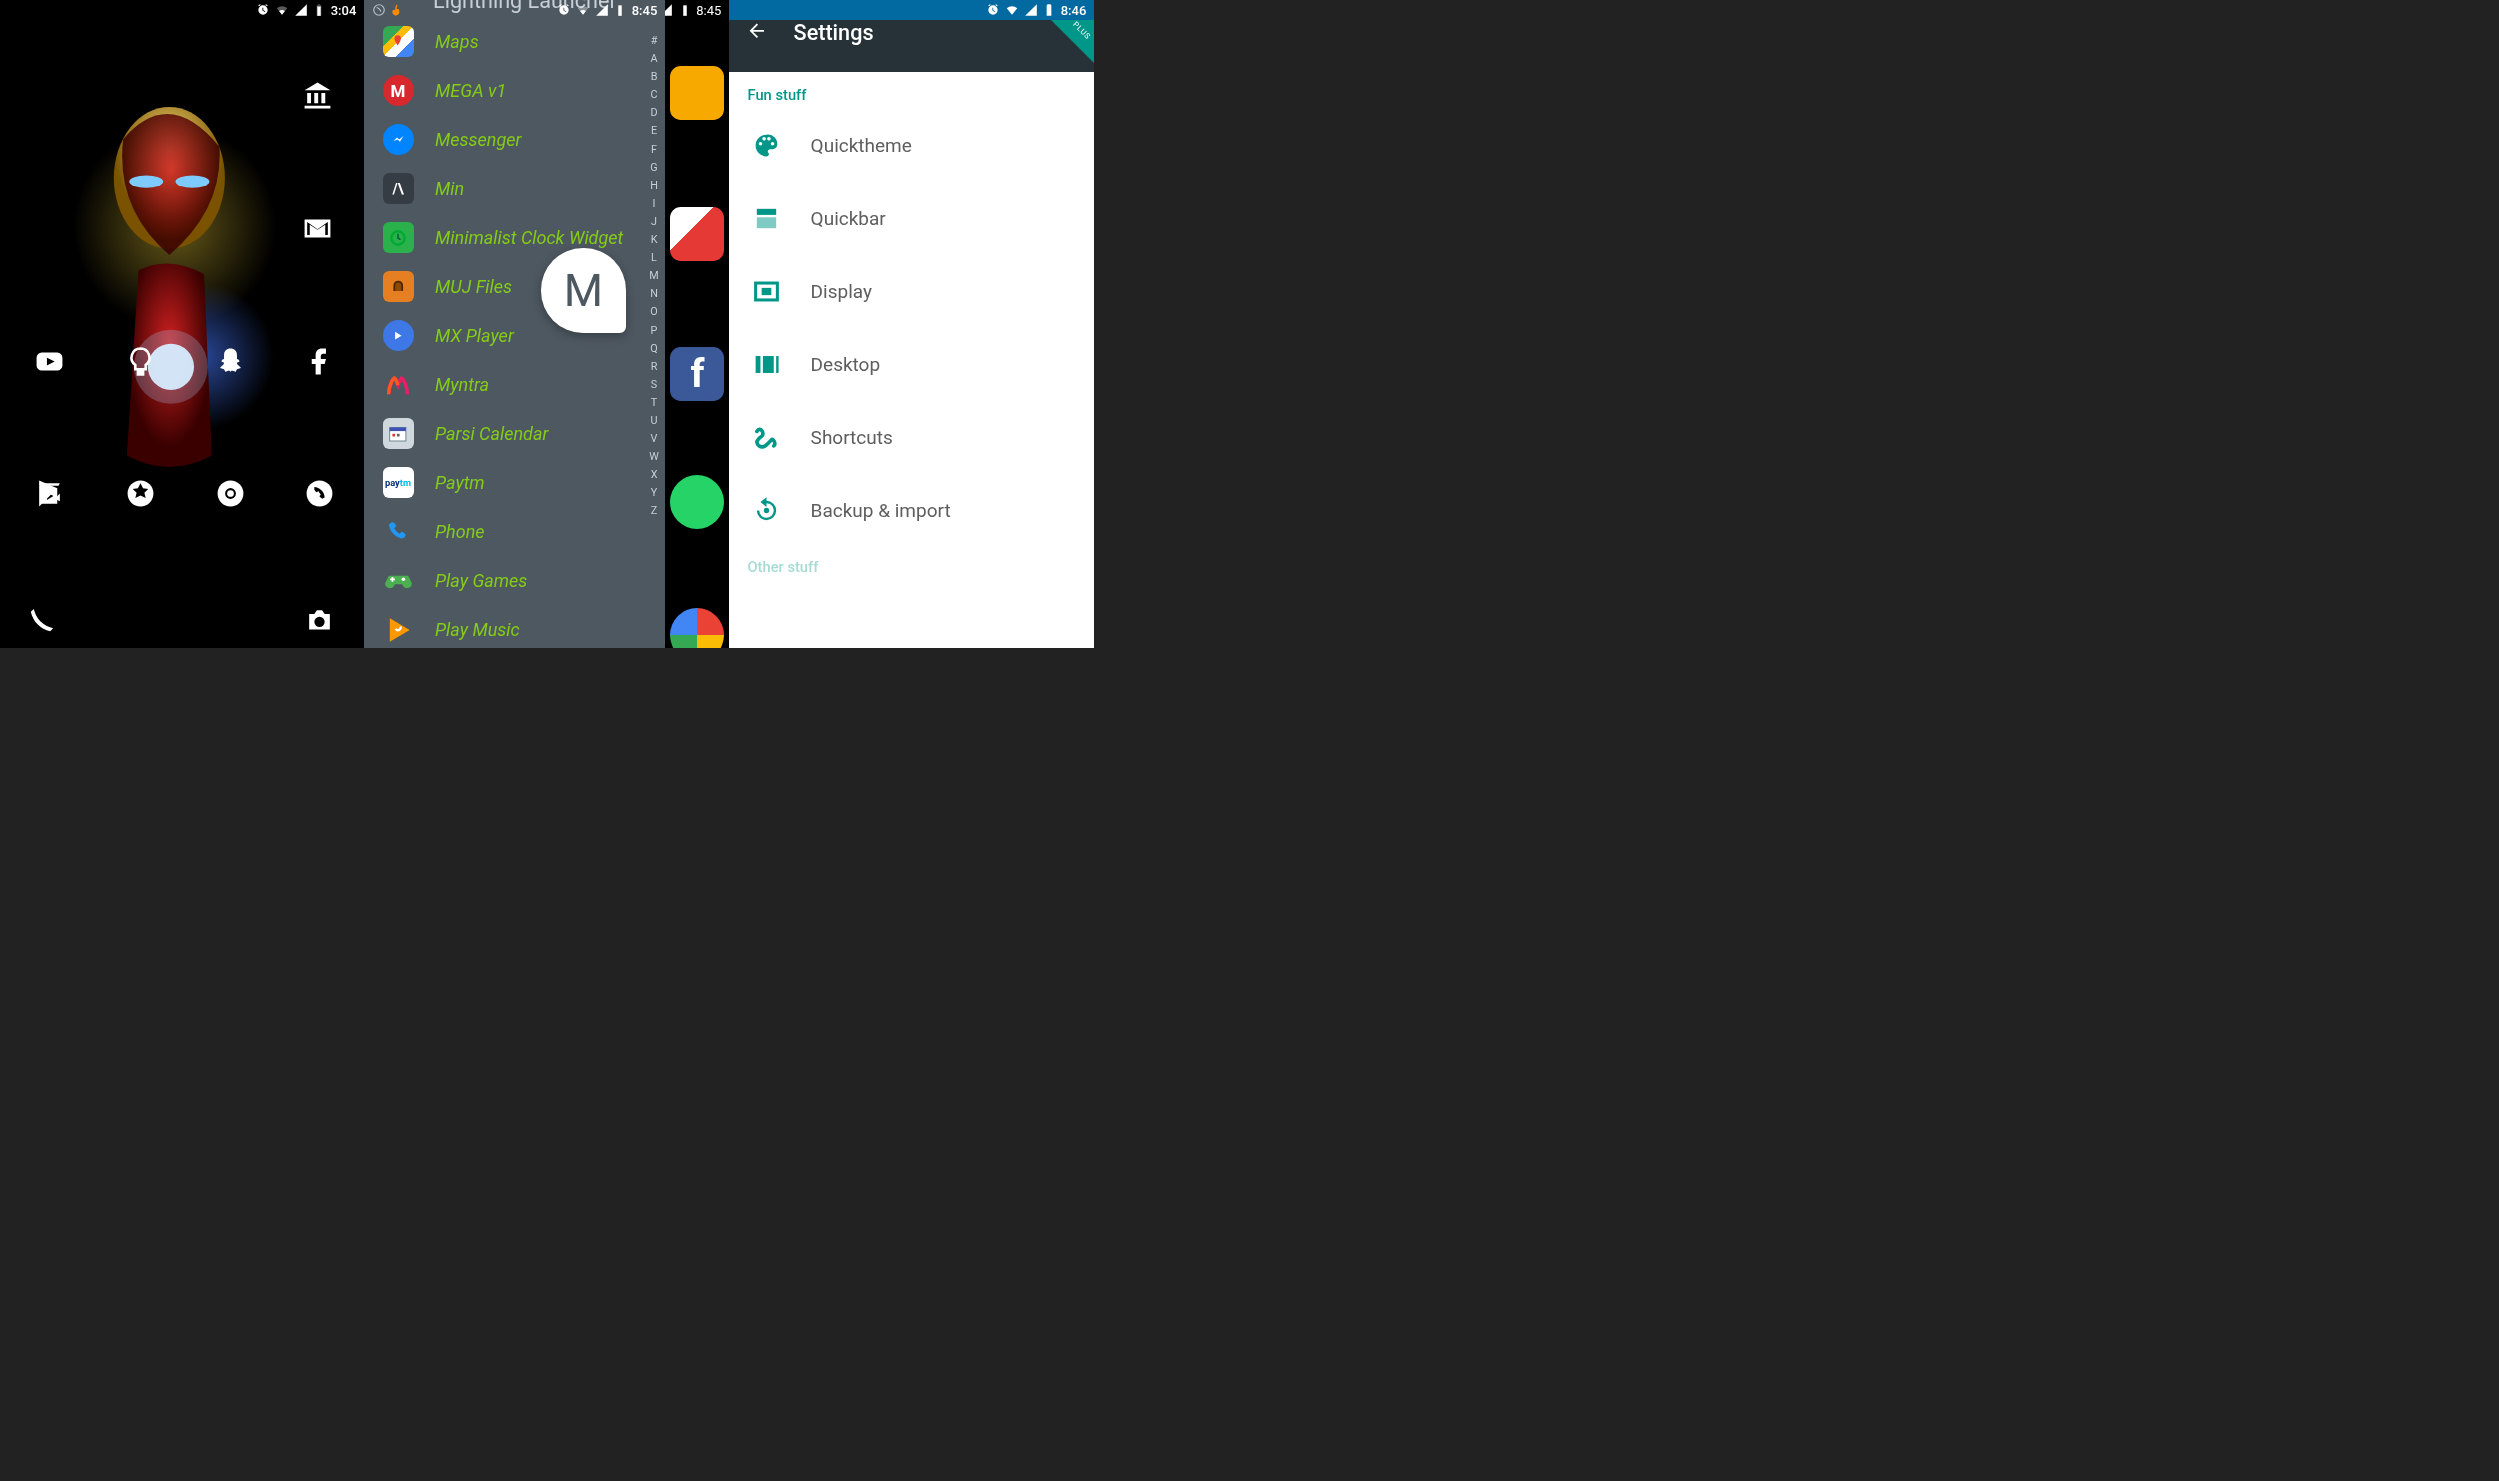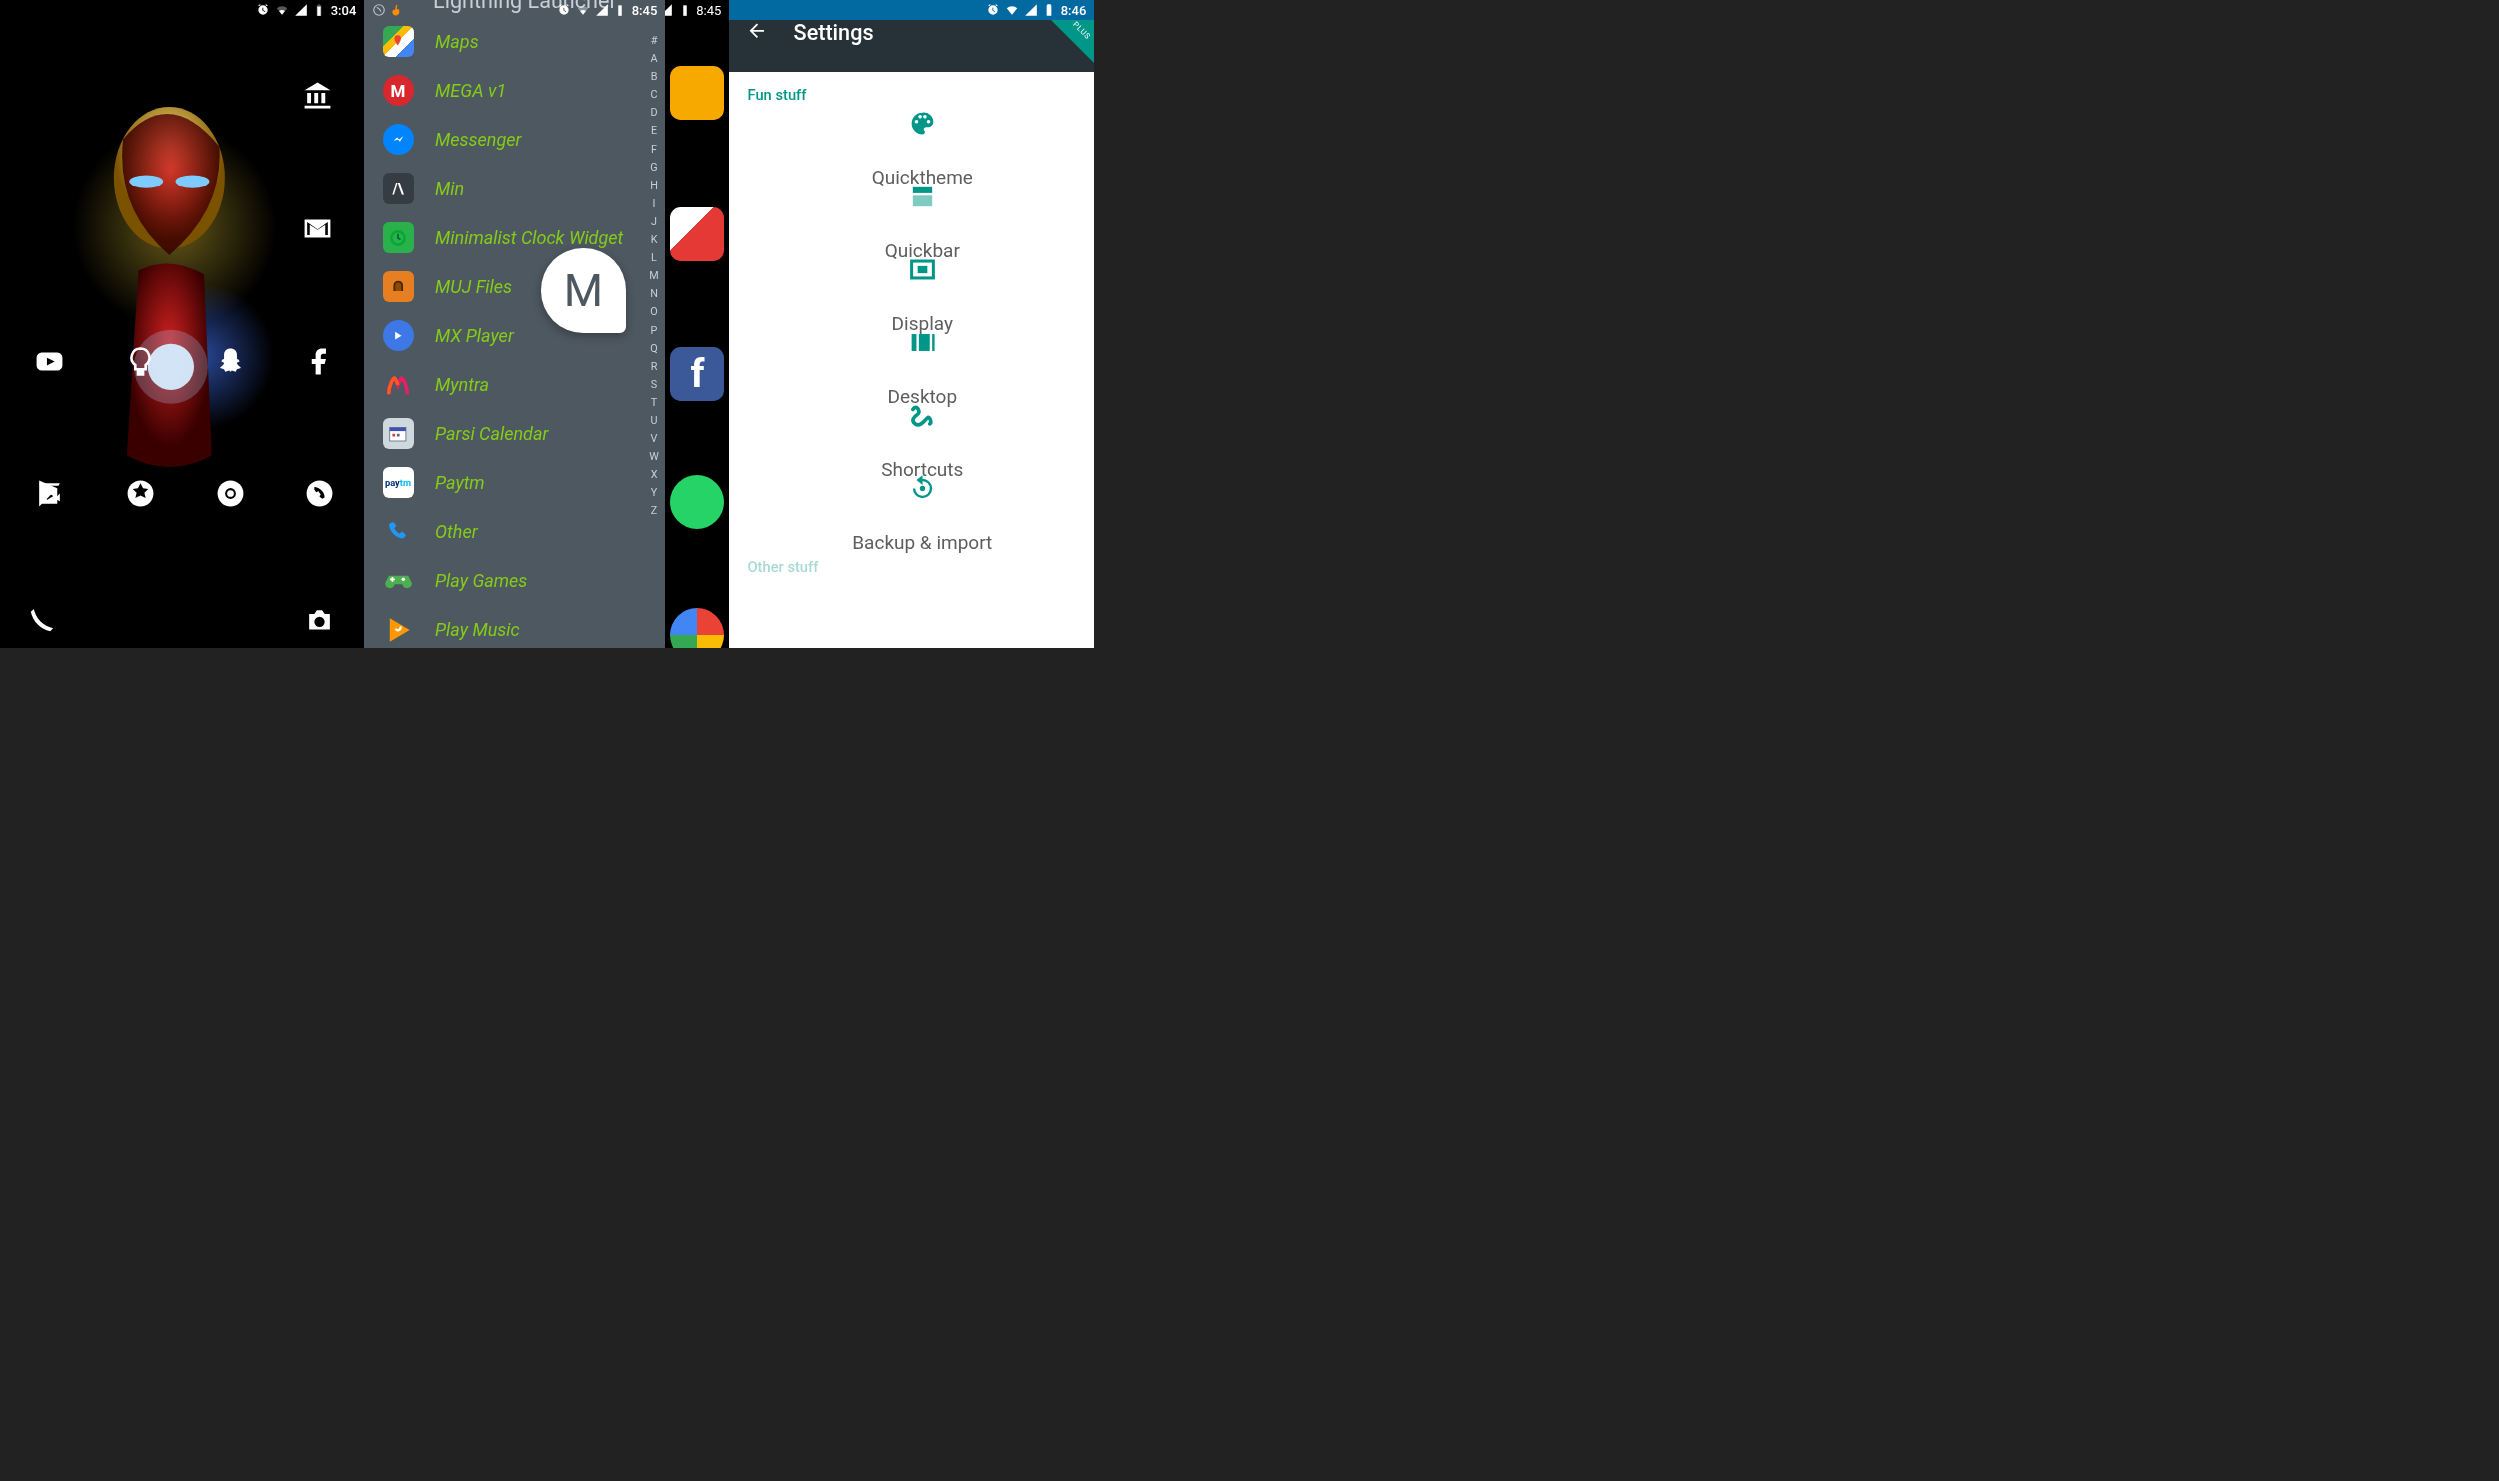--- a/index.html
+++ b/index.html
@@ -101,21 +101,21 @@
 .appbar-title { color:#fff; font-size:21.6px; font-weight:500;}
 .back-arrow svg { width:21.6px; height:21.6px; fill:#fff; }
 .plus-ribbon {
   position:absolute; right:0; top:0; width:0; height:0;
   border-style:solid; border-width:0 43px 43px 0;
   border-color: transparent #009688 transparent transparent;
 }
 .plus-lbl { position:absolute; right:1.5px; top:6.2px; transform:rotate(45deg); color:#fff; font-size:7.7px; letter-spacing:0.8px;}
 .section-title { color:#009688; font-size:14.7px; font-weight:500; padding:14px 18.5px 4.6px;}
 .settings-list { }
-.srow { display:flex; align-items:center; height:73px; padding-left:21.6px; gap:28px;flex-direction:column;}
+.srow { display:flex; align-items:center; height:73px; padding-left:21.6px; gap:28px;}
 .srow .sicon { width:32px; height:32px; display:flex; align-items:center; justify-content:center;}
 .srow .sicon svg { width:29px; height:29px; fill:#009688;}
 .srow .slbl { color:#5e5e5e; font-size:19px;}
 
 </style>
 </head>
 <body>
 
 <div class="screen screen1">
   <div class="wallpaper">
@@ -359,21 +359,21 @@
           </div>
         <div class="albl">Paytm</div>
       </div>
       <div class="dp-item">
         <div class="aicon">
             <svg viewBox="0 0 24 24" width="26" height="26">
               <path d="M6 3c1 5 3 9 7 13s8 6 13 7" transform="scale(0.7)" fill="none"></path>
               <path d="M6.5 3a2 2 0 012 .5l2 3-2 2c1 2 3 4 5 5l2-2 3 2a2 2 0 01.5 2c-1 2-3 3-5 2C9 16 5 12 4 7c-1-2 .5-3 2.5-4z" fill="#2196f3"></path>
             </svg>
           </div>
-        <div class="albl">Other</div>
+        <div class="albl">Phone</div>
       </div>
       <div class="dp-item">
         <div class="aicon">
             <svg viewBox="0 0 24 24" width="29" height="29">
               <path d="M4 8h16l3 6a4 4 0 01-7 3l-1-2h-6l-1 2a4 4 0 01-7-3z" fill="#4caf50"></path>
               <circle cx="16" cy="11" r="1.5" fill="#fff"></circle>
               <path d="M7 9v4M5 11h4" stroke="#fff" stroke-width="1.5"></path>
             </svg>
           </div>
         <div class="albl">Play Games</div>

